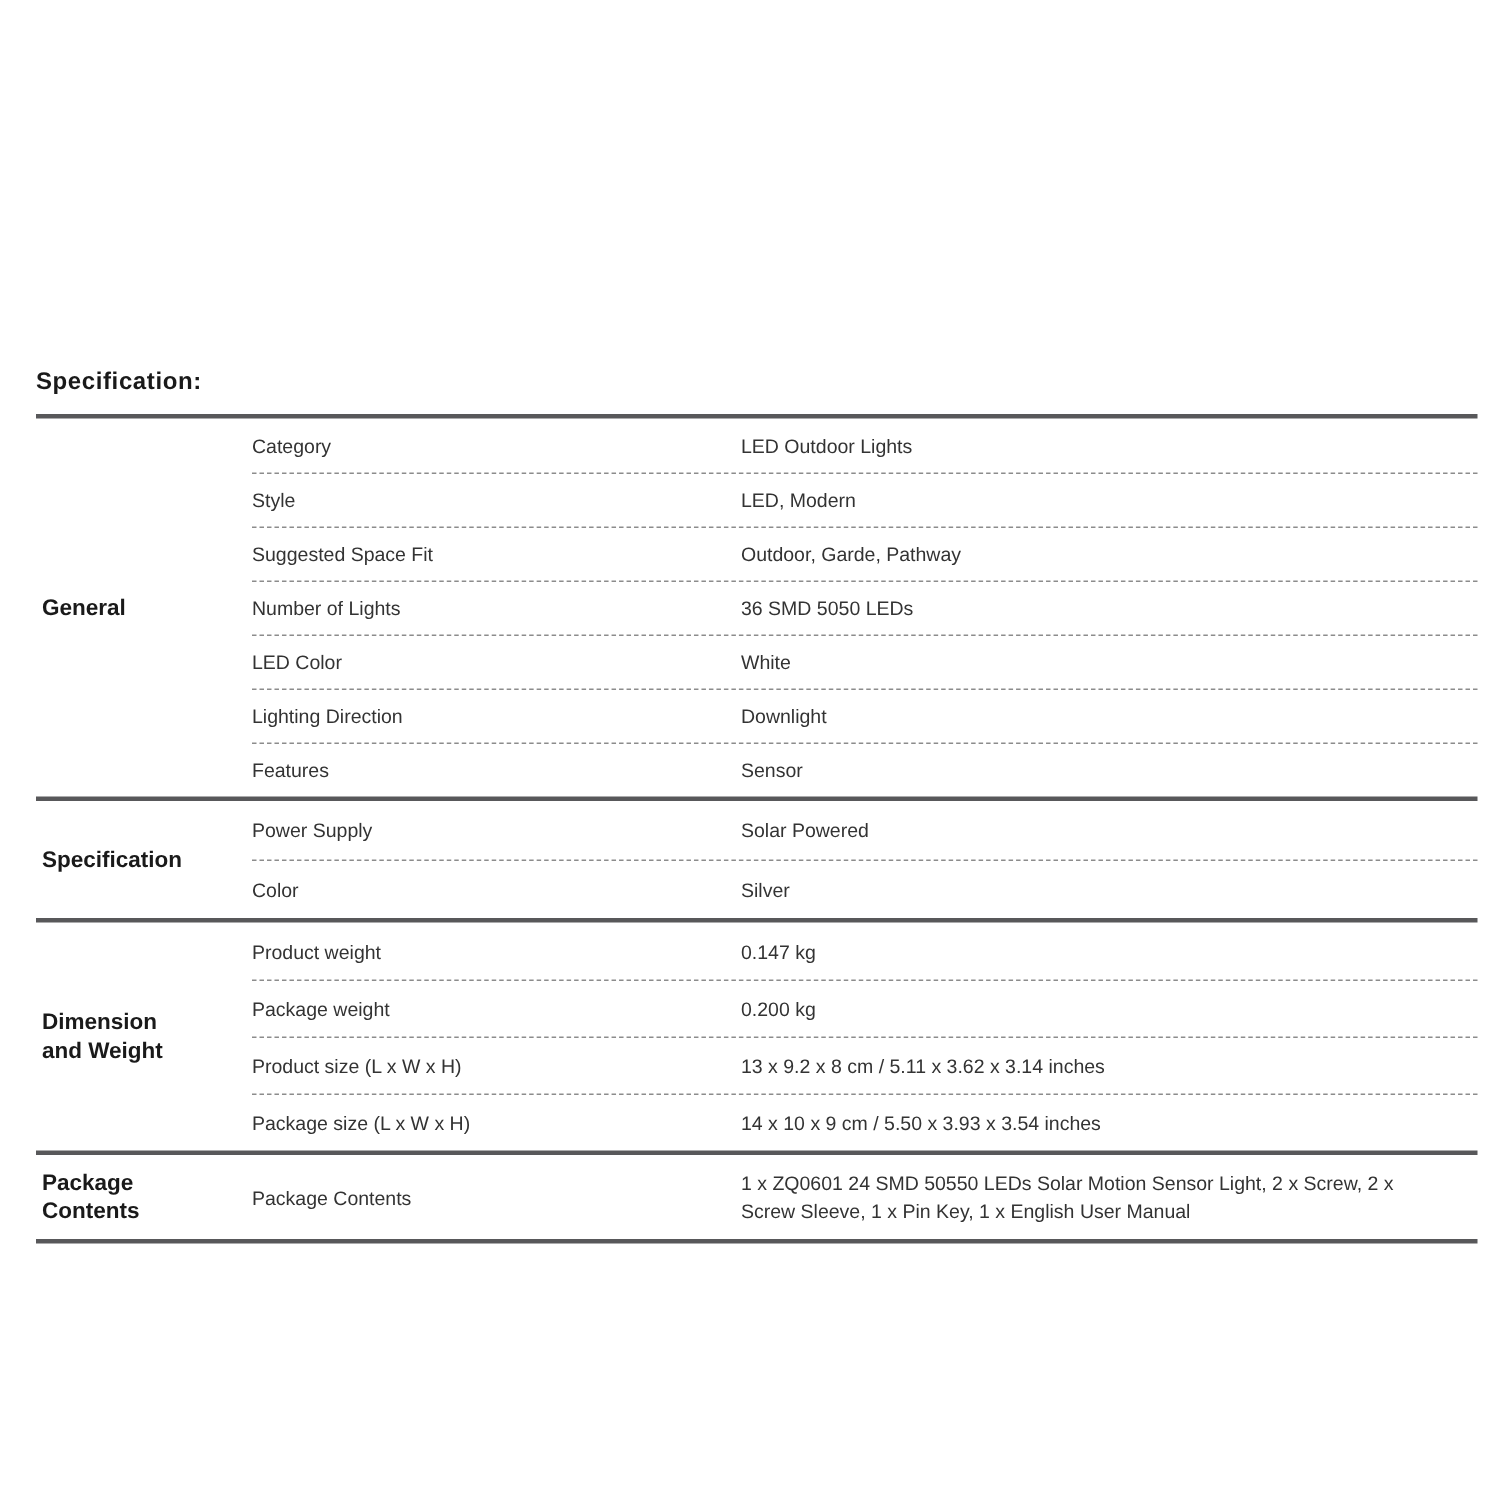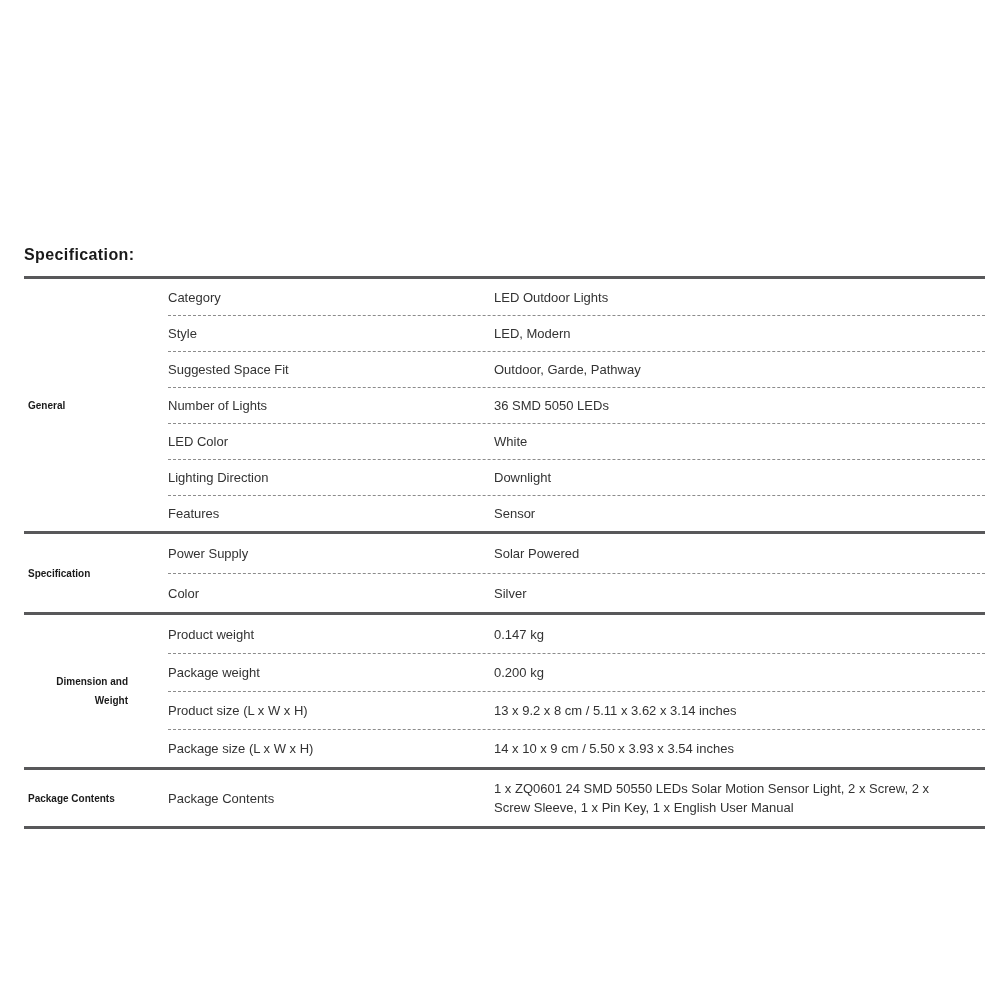--- a/index.html
+++ b/index.html
@@ -34,25 +34,24 @@
   }
   .spec-section {
     display: flex;
     border-top: 3px solid var(--border);
   }
   .section-header {
     width: 144px;
     padding: 0 40px 0 4px;
     display: flex;
     align-items: center;
-    font-size: 10px;
+    font-size: 15px;
     font-weight: bold;
     color: var(--heading);
     line-height: 19px;
-    text-align: right;
   }
   .section-rows {
     flex: 1;
   }
   .spec-row {
     display: flex;
     align-items: center;
     min-height: 36px;
   }
   .spec-row + .spec-row {

